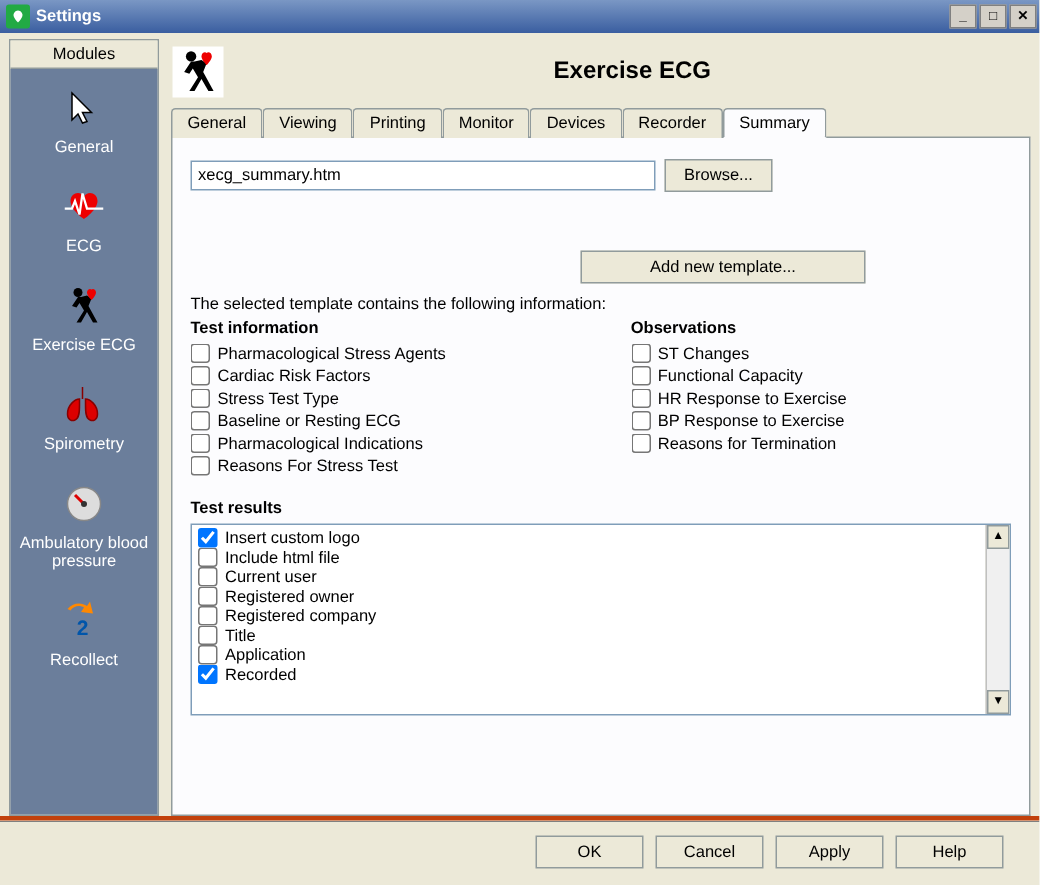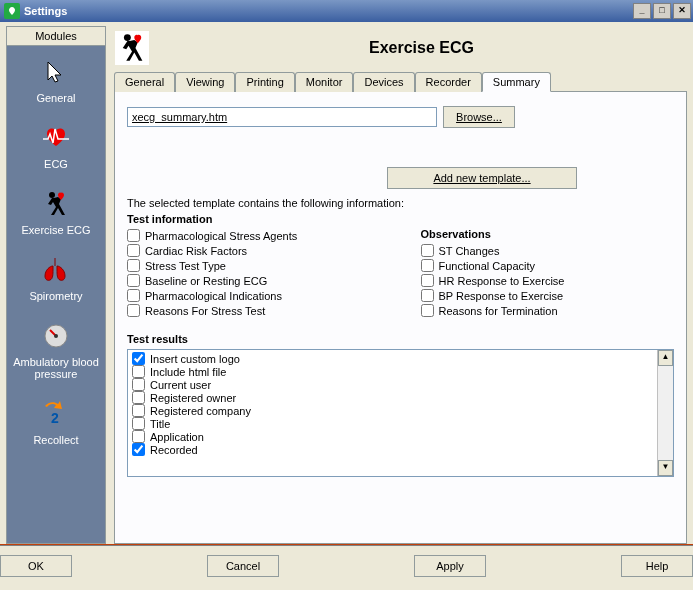--- a/index.html
+++ b/index.html
@@ -105,35 +105,35 @@
   }
   .tabpanel {
     border: 1px solid #919b9c;
     border-top: none;
     flex: 1;
     padding: 10px 12px;
     background: #fcfcfe;
     overflow: hidden;
     position: relative;
   }
-  .row { display:flex; align-items:center; margin-bottom:8px; gap:6px;text-decoration:underline; }
+  .row { display:flex; align-items:center; margin-bottom:8px; gap:6px; }
   .txtfield {
     height: 20px; border: 1px solid #7f9db9; background:#fff;
     padding: 2px 4px; font-family: inherit; font-size: 11px;
     flex:1;
   }
   .btn {
     height: 22px; min-width: 72px;
     background: #ece9d8; border: 1px solid #919b9c;
     font-family: inherit; font-size: 11px;
     padding: 0 12px;
   }
   .btn-wide { min-width: 190px; }
   .twocol {
-    display:flex; gap:40px; margin-top:4px;align-items:flex-end;
+    display:flex; gap:40px; margin-top:4px;
   }
   .col { flex:1; }
   .colhdr { font-weight: bold; margin-bottom:4px; }
   .chk { display:flex; align-items:center; gap:5px; margin:2px 0; }
   .chk input { width:13px; height:13px; margin:0; }
   .results-box {
     border: 1px solid #7f9db9; background:#fff;
     height: 128px; overflow: hidden;
     position: relative;
     padding: 2px 16px 2px 4px;
@@ -144,24 +144,24 @@
     background:#ece9d8;
     border-left:1px solid #c0c0c0;
     display:flex; flex-direction:column;
   }
   .vscroll .sbtn {
     height:16px; background:#ece9d8; border:1px solid #919b9c;
     font-size:8px; text-align:center; line-height:12px;
   }
   .vscroll .track { flex:1; background:#f0f0f0; }
   .dlgbtns {
-    border-top: 1px solid #c2410c;
+    border-top: 3px solid #c2410c;
     box-shadow: inset 0 1px 0 #808080;
-    padding: 10px 0;
-    display:flex; justify-content:space-between; gap:8px;
+    padding: 10px 24px;
+    display:flex; justify-content:flex-end; gap:8px;
   }
 </style>
 </head>
 <body>
 
 <div class="titlebar">
   <span class="app-icon">
     <svg width="10" height="10" viewBox="0 0 10 10">
         <path d="M5 1c-2 0-3 2-3 3 0 2 3 5 3 5s3-3 3-5c0-1-1-3-3-3z" fill="#fff"></path>
       </svg>

